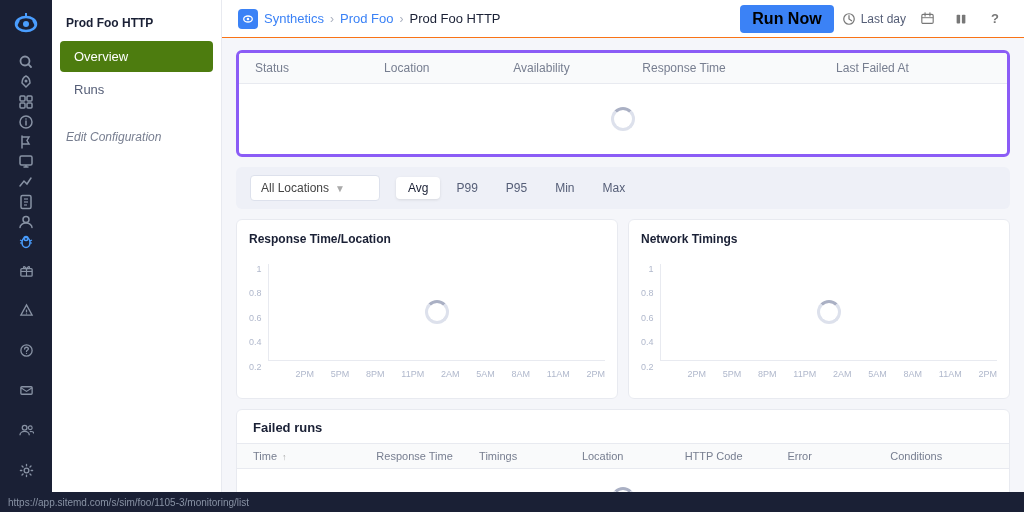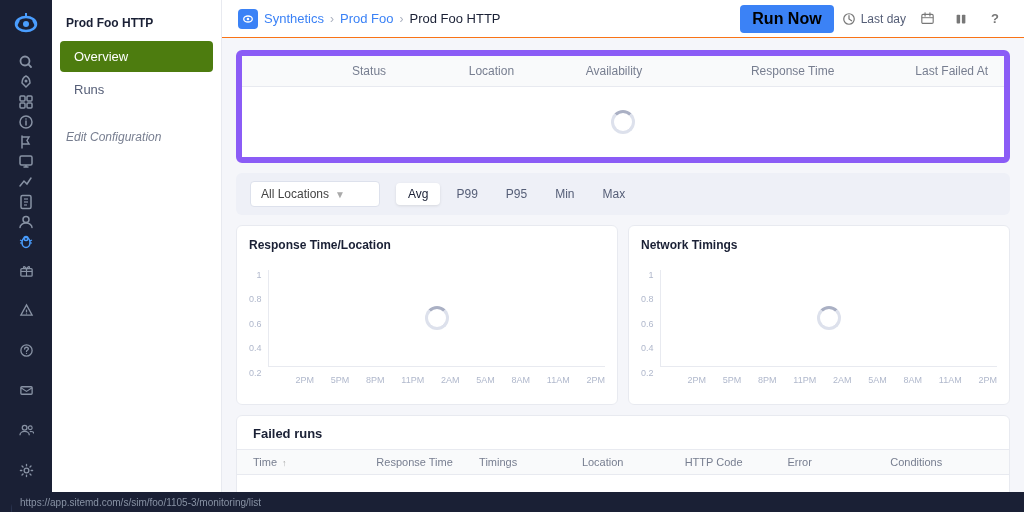--- a/index.html
+++ b/index.html
@@ -155,23 +155,22 @@
       flex: 1;
       padding: 0;
       overflow-y: auto;
     }
 
     
     .status-table {
       background: #fff;
       margin: 12px 14px 10px;
       border-radius: 6px;
-      border: 6px solid #8b5cf6;
+      border: 3px solid #8b5cf6;
       overflow: hidden;
-      text-align: right;
     }
     .status-table-header {
       display: grid;
       grid-template-columns: 1fr 1fr 1fr 1.5fr 1.2fr;
       background: #f9fafb;
       border-bottom: 1px solid #e8eaf0;
       padding: 8px 16px;
     }
     .status-table-header span {
       font-size: 12px;
@@ -333,21 +332,21 @@
 
     
     .status-bar {
       height: 20px;
       background: #1a2035;
       display: flex;
       align-items: center;
       padding: 0 8px;
       position: fixed;
       bottom: 0;
-      left: 12px;
+      left: 0;
       right: 0;
     }
     .status-bar-text {
       font-size: 10px;
       color: #8892a4;
     }
   </style>
 </head>
 <body>
 

